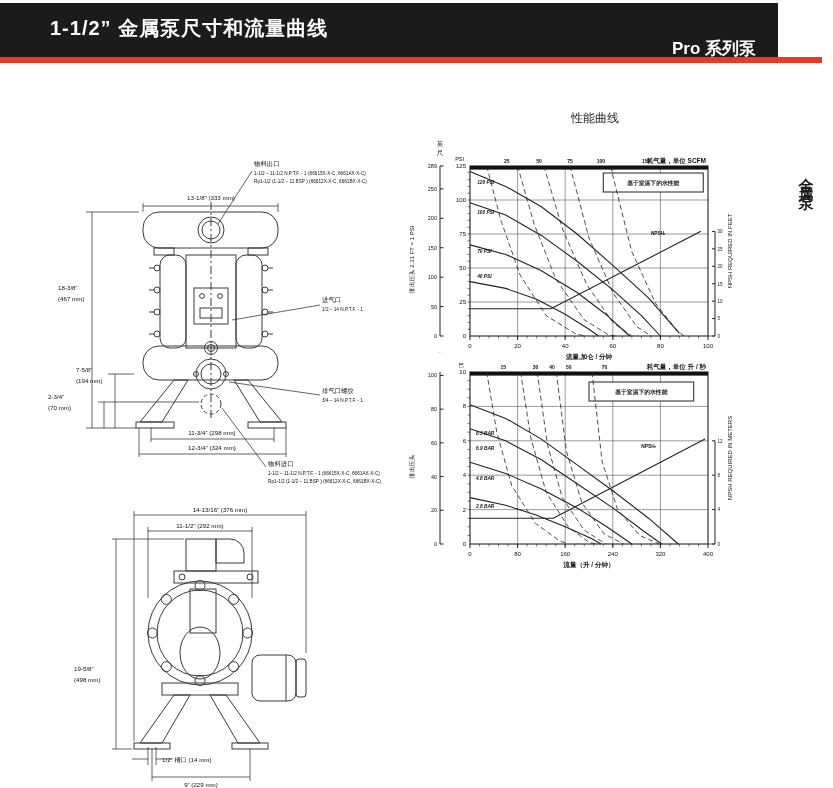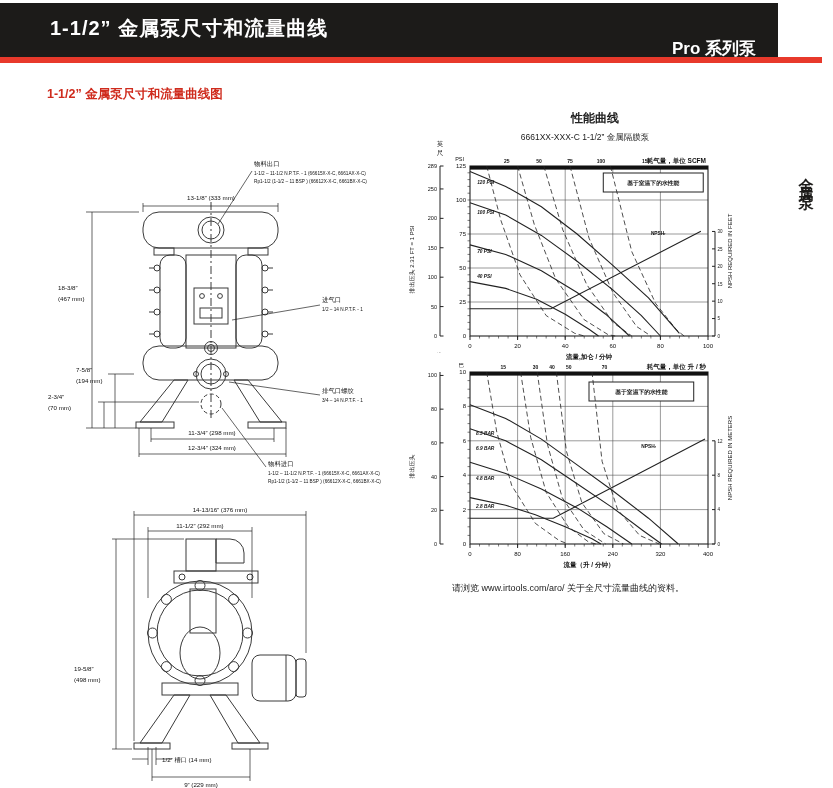--- a/index.html
+++ b/index.html
@@ -9,21 +9,21 @@
        display:flex;align-items:center;justify-content:space-between;
        padding:0 22px 4px 50px;box-sizing:border-box;}
   .hdr-left{color:#fff;font-size:20px;font-weight:bold;letter-spacing:1px;}
   .hdr-right{color:#fff;font-size:17px;font-weight:bold;margin-top:40px;}
   .redbar{position:absolute;left:0;top:57px;width:822px;height:6px;background:#e8392b;}
   .side-tab{position:absolute;left:796px;top:166px;writing-mode:vertical-rl;
             font-size:15px;font-weight:bold;letter-spacing:9px;color:#1c1b19;}
   .heading{position:absolute;left:47px;top:86px;font-size:12.5px;font-weight:bold;color:#cf2b1d;}
   .note{position:absolute;left:88px;top:127px;font-size:11px;color:#222;}
   .chart-title{position:absolute;left:525px;top:110px;width:140px;text-align:center;
-               font-size:12px;font-weight:700;color:#222;}
+               font-size:12px;font-weight:400;color:#222;}
   .chart-subtitle{position:absolute;left:470px;top:132px;width:230px;text-align:center;
                   font-size:8.5px;color:#222;}
   .chart-footer{position:absolute;left:452px;top:582px;font-size:9px;color:#222;}
   svg{position:absolute;}
   svg text{font-family:"Liberation Sans","DejaVu Sans",sans-serif;fill:#111;}
   #svgFront{left:36px;top:150px;}
   #svgSide{left:28px;top:503px;}
   #chart1{left:406px;top:136px;}
   #chart2{left:406px;top:352px;}
   .ln rect,.ln circle,.ln ellipse,.ln polygon,.ln path,.ln line{fill:none;stroke:#3a3a3a;stroke-width:1;}
@@ -39,21 +39,20 @@
 
 <div id="page">
 
   <div class="hdr">
     <div class="hdr-left">1-1/2” 金属泵尺寸和流量曲线</div>
     <div class="hdr-right">Pro 系列泵</div>
   </div>
   <div class="redbar"></div>
   <div class="side-tab">金属泵</div>
 
-  <div class="heading">1-1/2” 金属泵尺寸和流量曲线图</div>
 
   <svg id="svgFront" width="372" height="360" viewBox="0 0 372 360">
     <g class="ln">
       <line class="cl" x1="175" y1="52" x2="175" y2="268"></line>
       <rect x="107" y="62" width="135" height="36" rx="16"></rect>
       <circle cx="175" cy="80" r="13"></circle>
       <circle cx="175" cy="80" r="9"></circle>
       <rect x="118" y="98" width="20" height="7"></rect>
       <rect x="212" y="98" width="20" height="7"></rect>
       <rect x="124" y="105" width="26" height="93" rx="10"></rect>
@@ -189,21 +188,20 @@
     </g>
     <text class="dt" x="192" y="9" text-anchor="middle">14-13/16” (376 mm)</text>
     <text class="dt" x="172" y="25" text-anchor="middle">11-1/2” (292 mm)</text>
     <text class="dt" x="46" y="168">19-5/8”</text>
     <text class="dt" x="46" y="179">(498 mm)</text>
     <text class="dt" x="134" y="259">1/2” 槽口 (14 mm)</text>
     <text class="dt" x="173" y="284" text-anchor="middle">9” (229 mm)</text>
   </svg>
 
   <div class="chart-title">性能曲线</div>
-  <div class="chart-subtitle">6661XX-XXX-C  1-1/2” 金属隔膜泵</div>
   <svg id="chart1" width="330" height="264" viewBox="0 0 330 264">
       <line x1="111.6" y1="30" x2="111.6" y2="200" stroke="#555" stroke-width="0.6"></line>
       <line x1="159.2" y1="30" x2="159.2" y2="200" stroke="#555" stroke-width="0.6"></line>
       <line x1="206.79999999999998" y1="30" x2="206.79999999999998" y2="200" stroke="#555" stroke-width="0.6"></line>
       <line x1="254.4" y1="30" x2="254.4" y2="200" stroke="#555" stroke-width="0.6"></line>
       <line x1="64" y1="64" x2="302" y2="64" stroke="#555" stroke-width="0.6"></line>
       <line x1="64" y1="98" x2="302" y2="98" stroke="#555" stroke-width="0.6"></line>
       <line x1="64" y1="132" x2="302" y2="132" stroke="#555" stroke-width="0.6"></line>
       <line x1="64" y1="166" x2="302" y2="166" stroke="#555" stroke-width="0.6"></line>
       <rect x="64" y="30" width="238" height="170" fill="none" stroke="#222" stroke-width="1.1"></rect>
@@ -452,15 +450,14 @@
       <polyline points="64.0,145.6 99.7,153.3 129.4,162.8 159.2,174.8 186.0,186.8 194.9,192.0" fill="none" stroke="#222" stroke-width="1.1"></polyline>
       <text x="69.95" y="155.88" font-size="4.8" text-anchor="start" fill="#111" font-weight="bold" font-style="italic">2.8 BAR</text>
       <polyline points="80.7,20.0 90.8,80.2 105.7,133.5 129.4,171.4 153.3,188.6 162.2,192.0" fill="none" stroke="#222" stroke-width="0.8" stroke-dasharray="5 3"></polyline>
       <polyline points="114.6,20.0 124.7,85.4 140.2,140.4 162.2,174.8 183.0,190.3 190.1,192.0" fill="none" stroke="#222" stroke-width="0.8" stroke-dasharray="5 3"></polyline>
       <polyline points="131.2,20.0 141.4,92.2 156.2,145.6 178.2,178.2 199.7,192.0" fill="none" stroke="#222" stroke-width="0.8" stroke-dasharray="5 3"></polyline>
       <polyline points="150.3,20.0 160.4,99.1 175.9,150.7 197.9,181.7 217.5,192.0" fill="none" stroke="#222" stroke-width="0.8" stroke-dasharray="5 3"></polyline>
       <polyline points="186.0,20.0 196.1,109.4 211.6,157.6 233.6,183.4 253.2,192.0" fill="none" stroke="#222" stroke-width="0.8" stroke-dasharray="5 3"></polyline>
       <polyline points="64.0,166.2 147.3,166.2 299.0,87.1" fill="none" stroke="#222" stroke-width="1.1"></polyline>
       <text x="235.35999999999999" y="95.68" font-size="4.8" text-anchor="start" fill="#111" font-weight="bold">NPSHᵣ</text>
     </svg>
-  <div class="chart-footer">请浏览 www.irtools.com/aro/ 关于全尺寸流量曲线的资料。</div>
 
 </div>
 
 </body></html>

